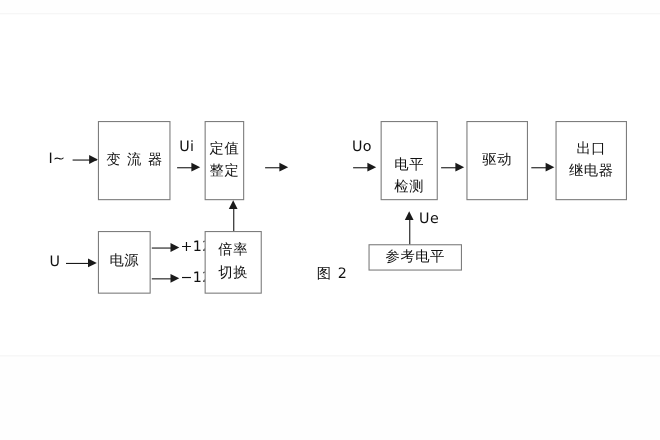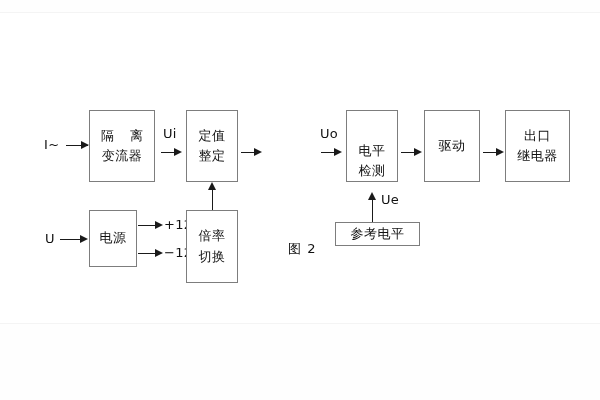--- a/index.html
+++ b/index.html
@@ -95,29 +95,28 @@
 
 <div id="canvas">
 
   <div class="panel"></div>
 
   <div class="sig" style="left:44px; top:137px;">I~</div>
   <div class="hline" style="left:66px; top:145px; width:22px;"></div>
   <div class="arrow-r" style="left:81px; top:140.5px;"></div>
 
   <div class="block wide-gap" style="left:89px; top:110px; width:66px; height:72px;">
-    <span class="line">隔 离</span>
     <span class="line">变流器</span>
   </div>
 
   <div class="sig" style="left:163px; top:126px;">Ui</div>
   <div class="hline" style="left:161px; top:152px; width:18px;"></div>
   <div class="arrow-r" style="left:174px; top:147.5px;"></div>
 
-  <div class="block" style="left:186px; top:110px; width:52px; height:72px;">
+  <div class="block" style="left:186px; top:110px; width:36px; height:72px;">
     <span class="line">定值</span>
     <span class="line">整定</span>
   </div>
 
   <div class="hline" style="left:241px; top:152px; width:18px;"></div>
   <div class="arrow-r" style="left:254px; top:147.5px;"></div>
 
 
   <div class="sig" style="left:320px; top:126px;">Uo</div>
   <div class="hline" style="left:321px; top:152px; width:18px;"></div>
@@ -152,21 +151,21 @@
   </div>
 
   <div class="hline" style="left:138px; top:225px; width:22px;"></div>
   <div class="arrow-r" style="left:155px; top:220.5px;"></div>
   <div class="sig" style="left:164px; top:217px;">+12V</div>
 
   <div class="hline" style="left:138px; top:253px; width:22px;"></div>
   <div class="arrow-r" style="left:155px; top:248.5px;"></div>
   <div class="sig" style="left:164px; top:245px;">−12V</div>
 
-  <div class="block" style="left:186px; top:210px; width:52px; height:73px;">
+  <div class="block" style="left:186px; top:210px; width:52px; height:57px;">
     <span class="line">倍率</span>
     <span class="line">切换</span>
   </div>
 
   <div class="vline" style="left:212px; top:186px; height:24px;"></div>
   <div class="arrow-u" style="left:207.5px; top:182px;"></div>
 
   <div class="caption" style="left:288px; top:240px;">图 2</div>
 
   <div class="block" style="left:335px; top:222px; width:85px; height:24px;">

